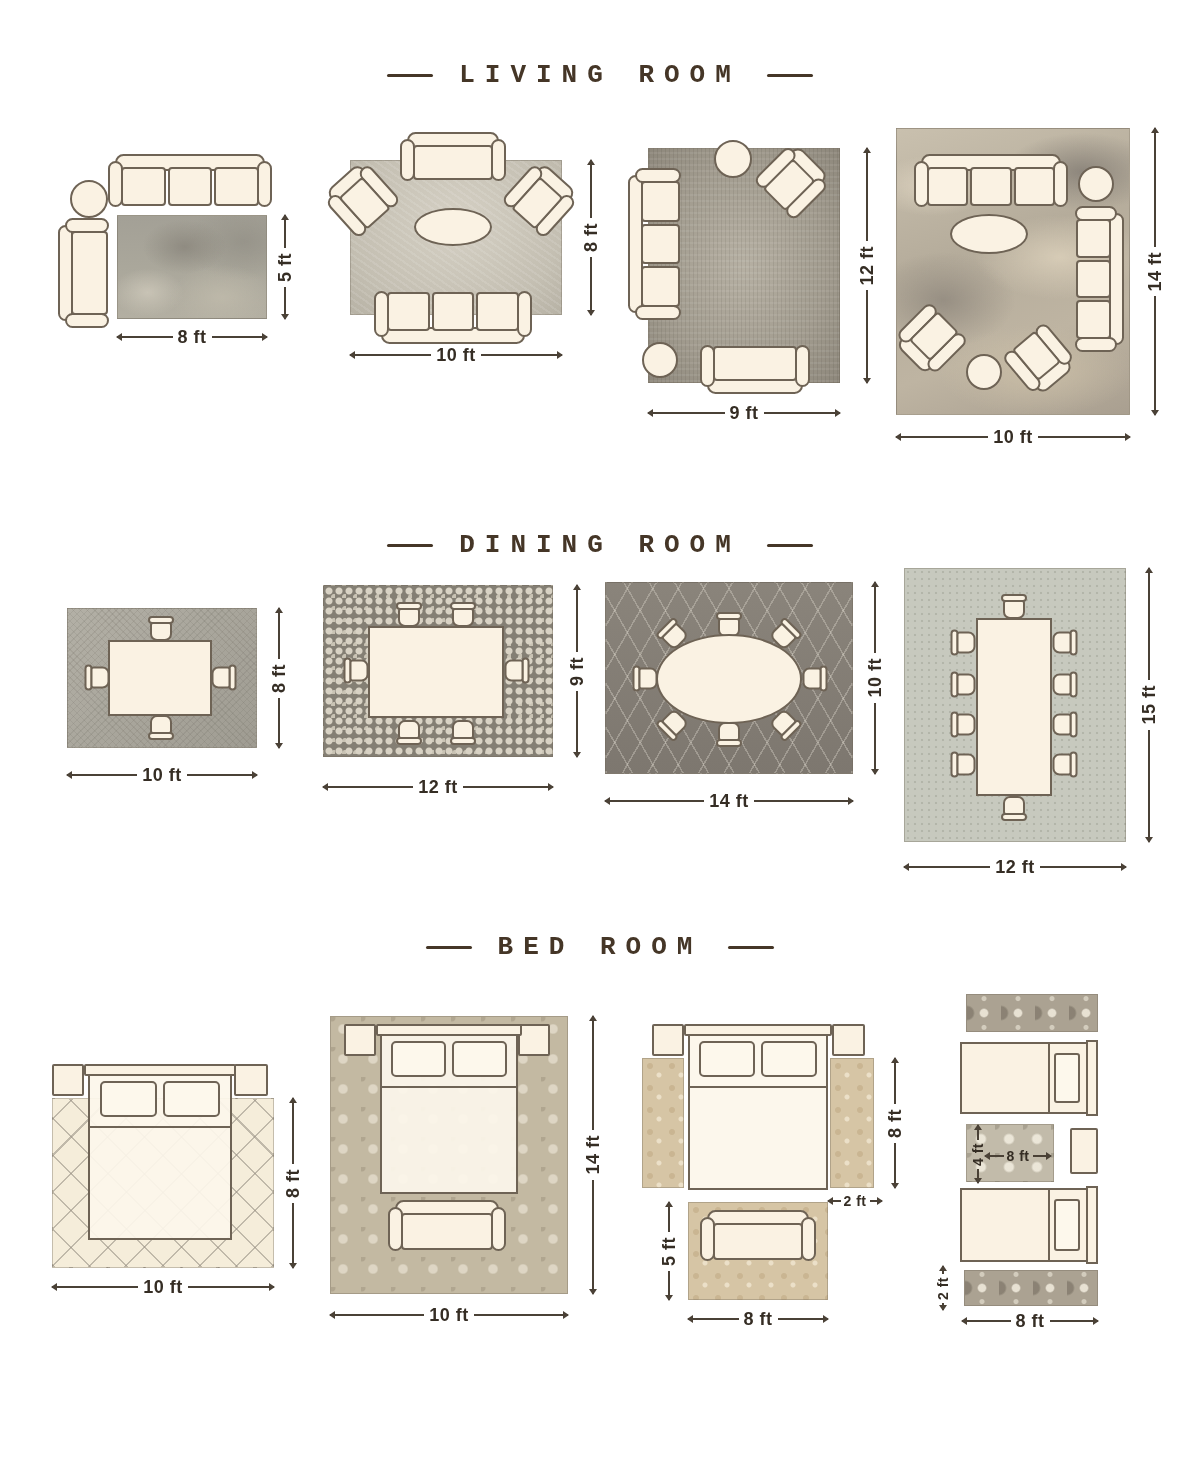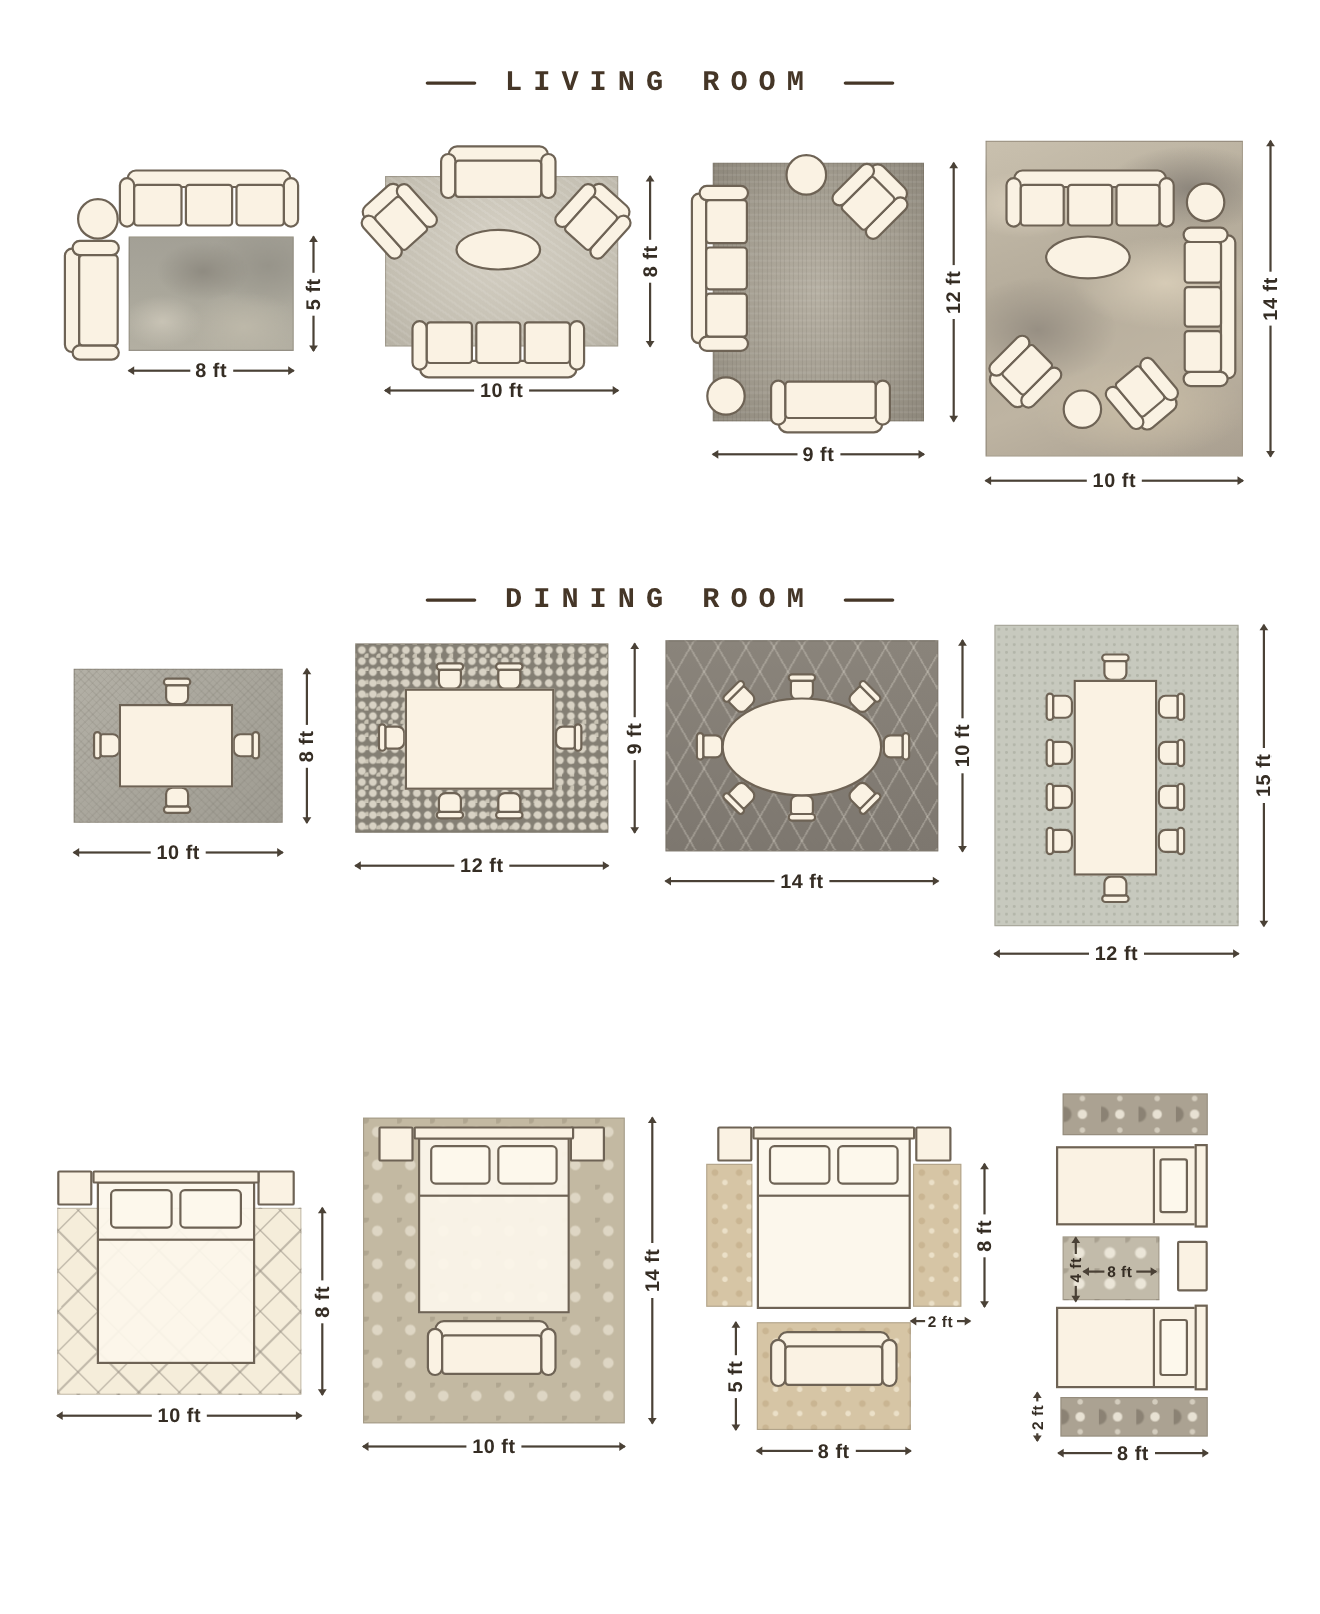--- a/index.html
+++ b/index.html
@@ -493,20 +493,25 @@
         <span>15 ft</span>
         <i class="ln b"></i>
     </div>
     <div class="dim dim-h" style="left:12px;top:298px;width:222px">
       <i class="ln a"></i>
         <span>12 ft</span>
         <i class="ln b"></i>
     </div>
   </div>
 
+  <div class="section-title" style="top:932px">
+    <span class="dash"></span>
+    <h2>BED ROOM</h2>
+    <span class="dash"></span>
+  </div>
 
   <div class="layout" style="left:30px;top:1040px;width:292px;height:282px">
     <div class="p rug rug-br1" style="left:22px;top:58px;width:222px;height:170px"></div>
     <div class="p nst" style="left:22px;top:24px;width:32px;height:32px"></div>
     <div class="p nst" style="left:204px;top:24px;width:34px;height:32px"></div>
     <div class="p bed" style="left:58px;top:24px;width:144px;height:176px">
       <i class="body"></i>
         <i class="hb"></i>
         <i class="pl p1"></i>
         <i class="pl p2"></i>

